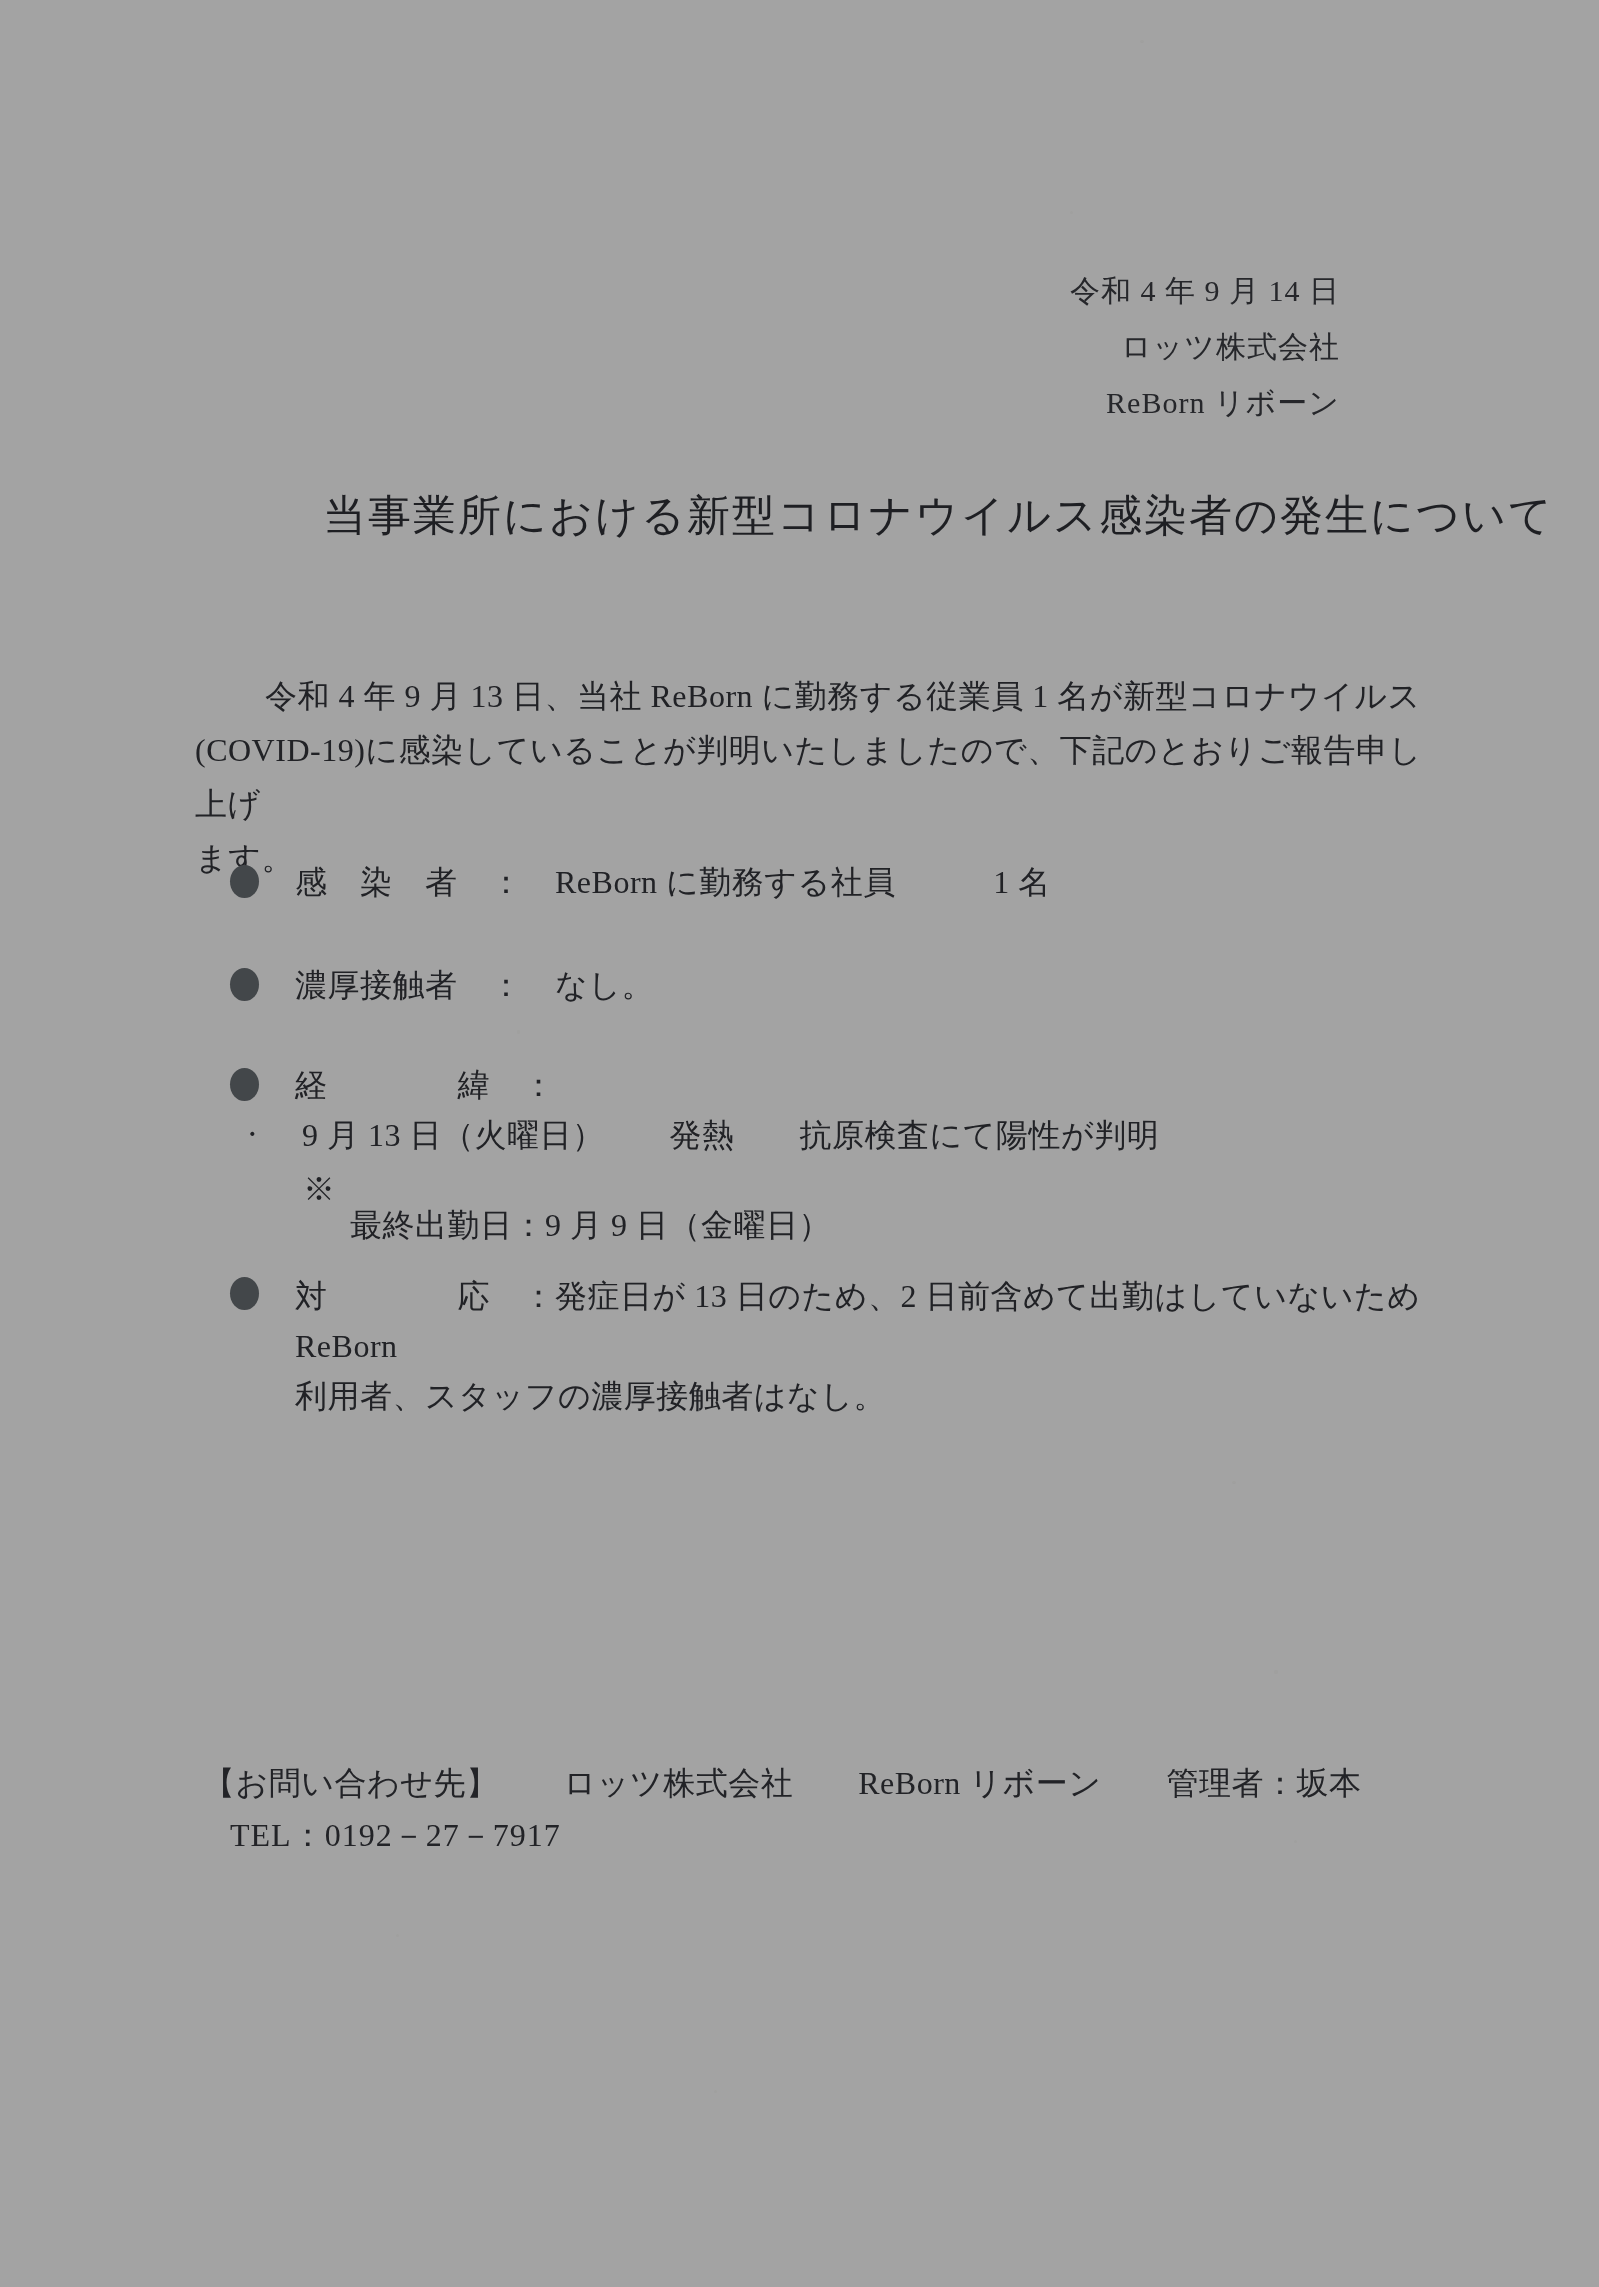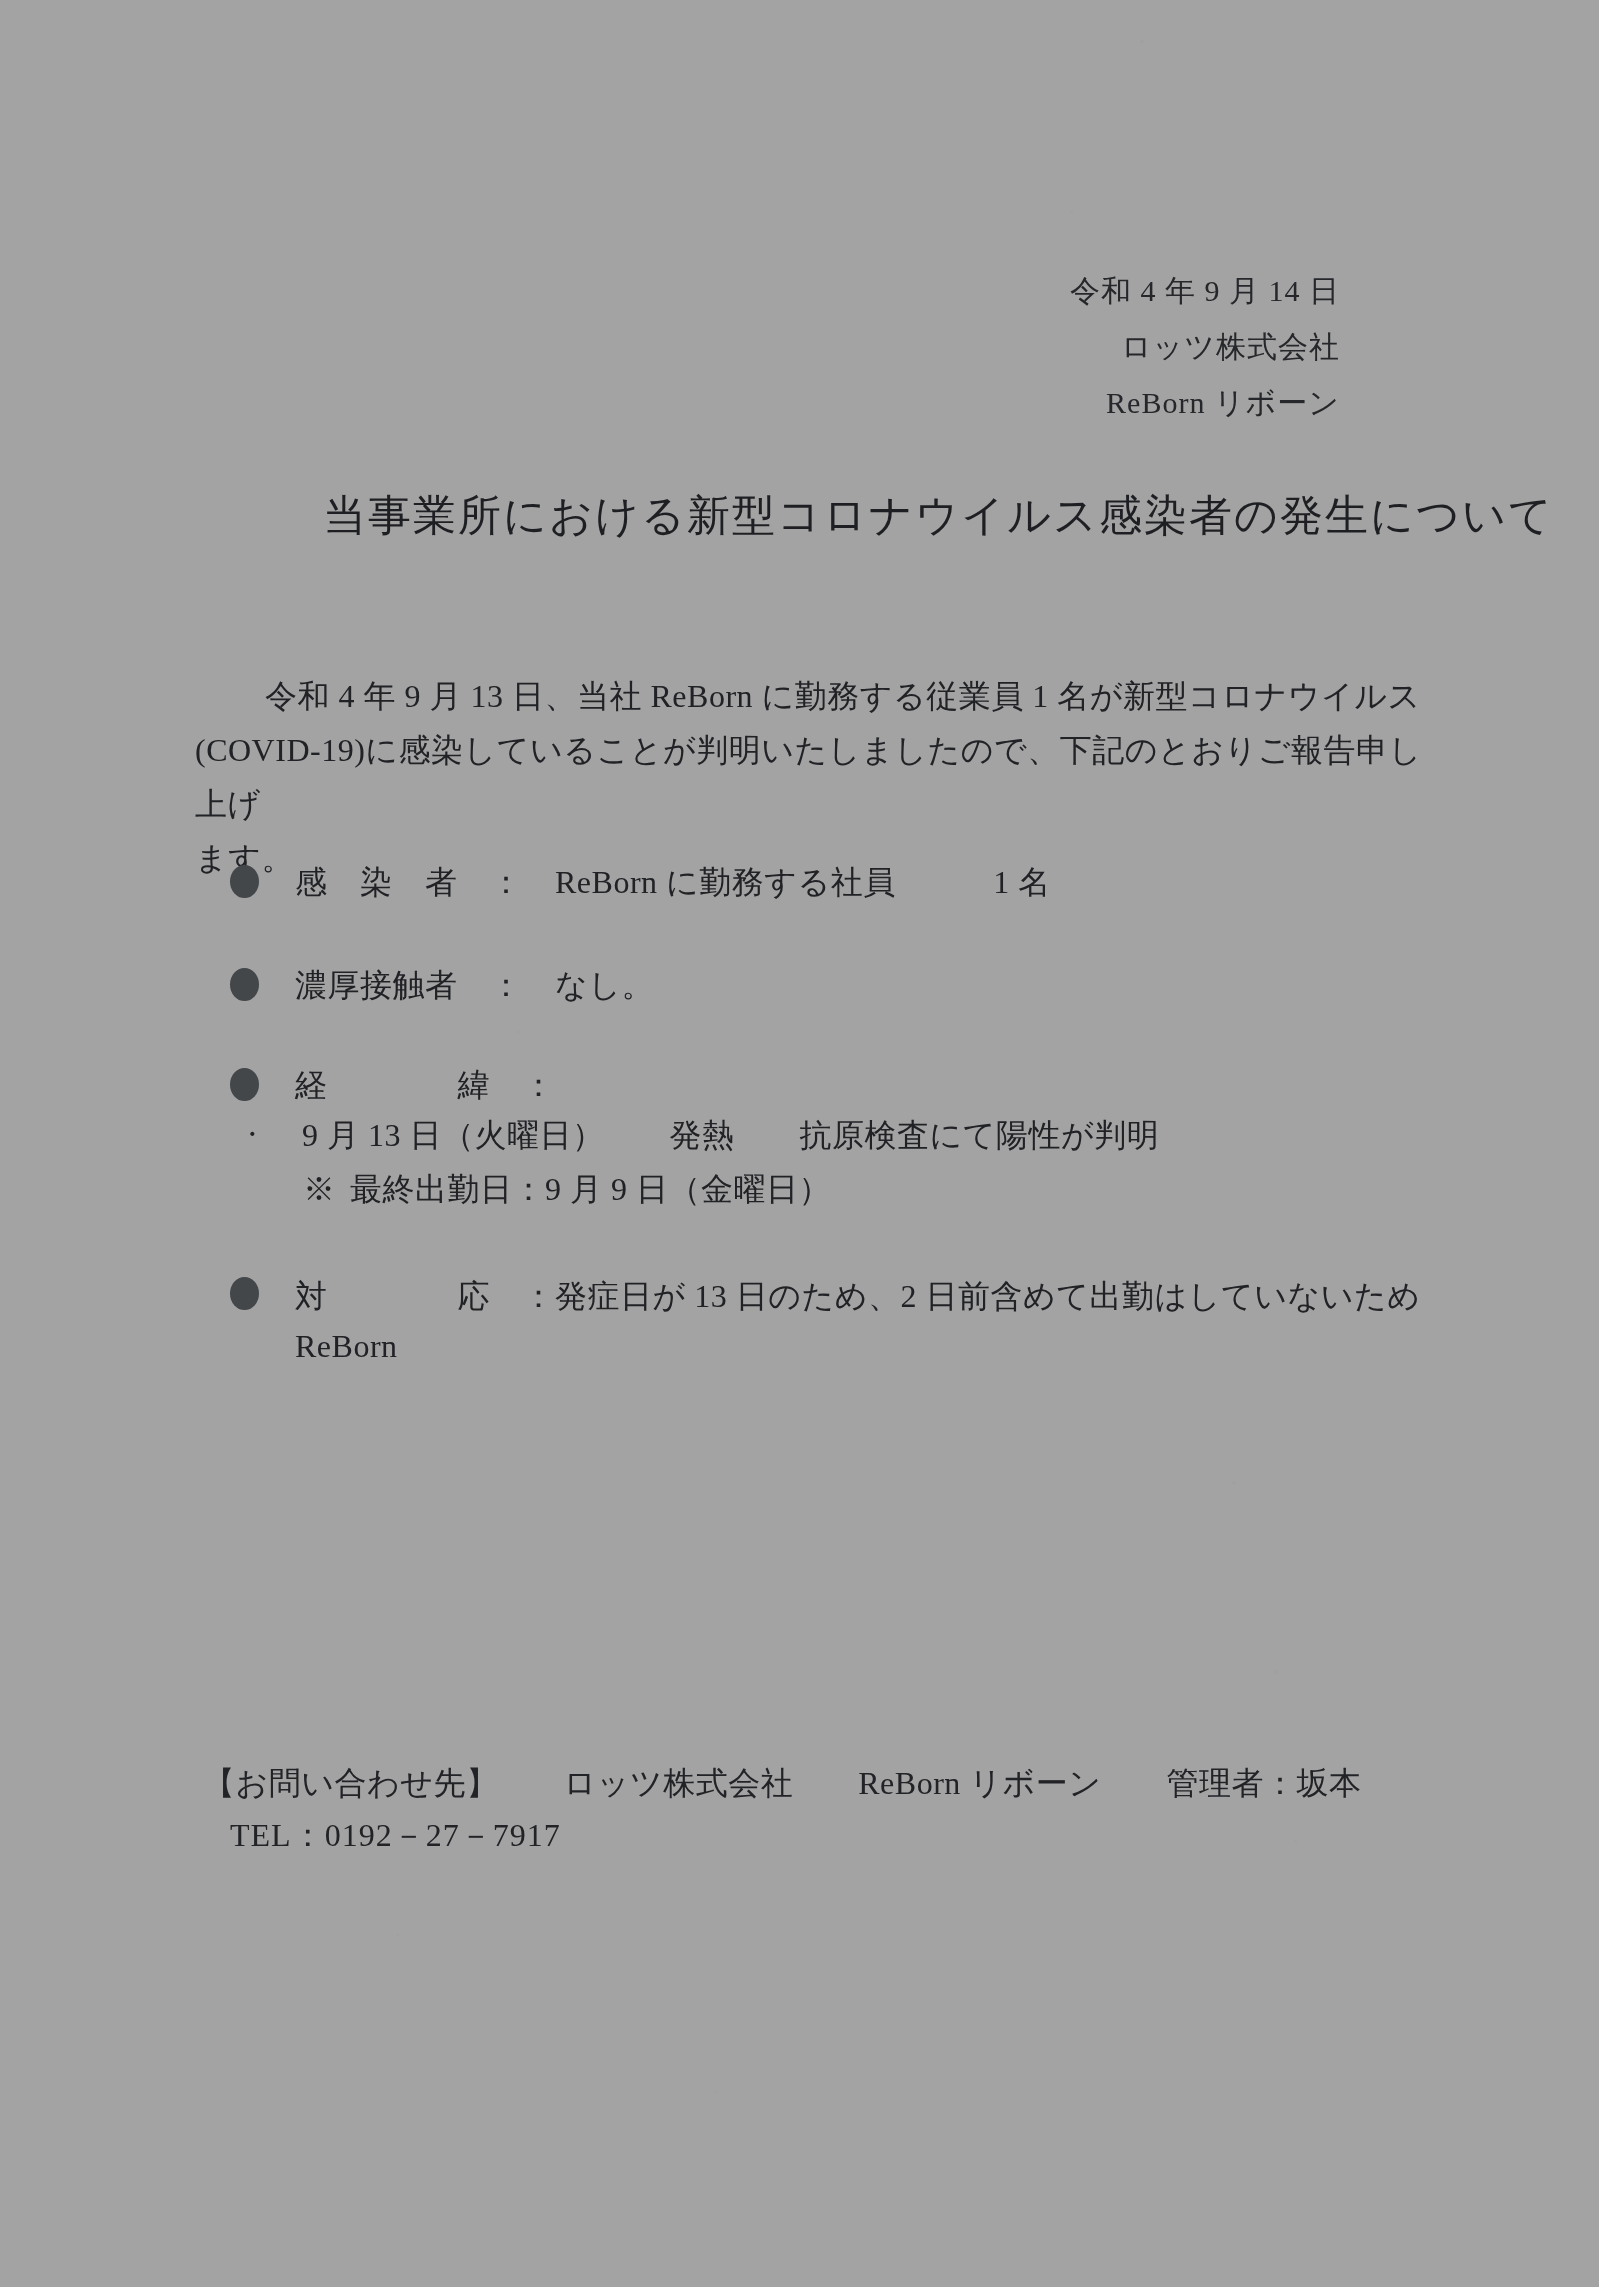--- a/index.html
+++ b/index.html
@@ -51,21 +51,21 @@
 
   
   .detail-row{position:absolute;left:0;width:1600px;height:46px;font-size:32px;line-height:46px;letter-spacing:0.5px;}
   .detail-marker{position:absolute;top:0;}
   .detail-text{position:absolute;top:0;white-space:nowrap;}
   .detail-1{top:1112px;}
   .detail-1 .detail-marker{left:239px;font-size:26px;}
   .detail-1 .detail-text{left:302px;}
   .detail-2{top:1166px;}
   .detail-2 .detail-marker{left:303px;}
-  .detail-2 .detail-text{left:350px;}
+  .detail-2 .detail-text{left:350px;margin-top:36px;}
 
   
   .closing{
     position:absolute;top:1410px;left:195px;width:1244px;
     font-size:32px;line-height:51px;letter-spacing:0.5px;color:#212226;
   }
   .closing .indent{padding-left:64px;}
 
   
   .contact-line{
@@ -121,20 +121,21 @@
 
   <div class="detail-row detail-2">
     <span class="detail-marker">※</span>
     <span class="detail-text">最終出勤日：9 月 9 日（金曜日）</span>
   </div>
 
   <div class="bullet-row row-response">
     <span class="bullet-dot"></span>
     <span class="bullet-text">
       <div>対　　　　応　：発症日が 13 日のため、2 日前含めて出勤はしていないため ReBorn</div>
+      <div>利用者、スタッフの濃厚接触者はなし。</div>
     </span>
   </div>
 
 
   <div class="contact-line">【お問い合わせ先】　　ロッツ株式会社　　ReBorn リボーン　　管理者：坂本</div>
   <div class="tel-line">TEL：0192－27－7917</div>
 
   <div class="speckle" style="left:1140px;top:40px;width:4px;height:3px;"></div>
   <div class="speckle" style="left:1070px;top:211px;width:3px;height:3px;"></div>
   <div class="speckle" style="left:517px;top:1030px;width:3px;height:4px;"></div>

